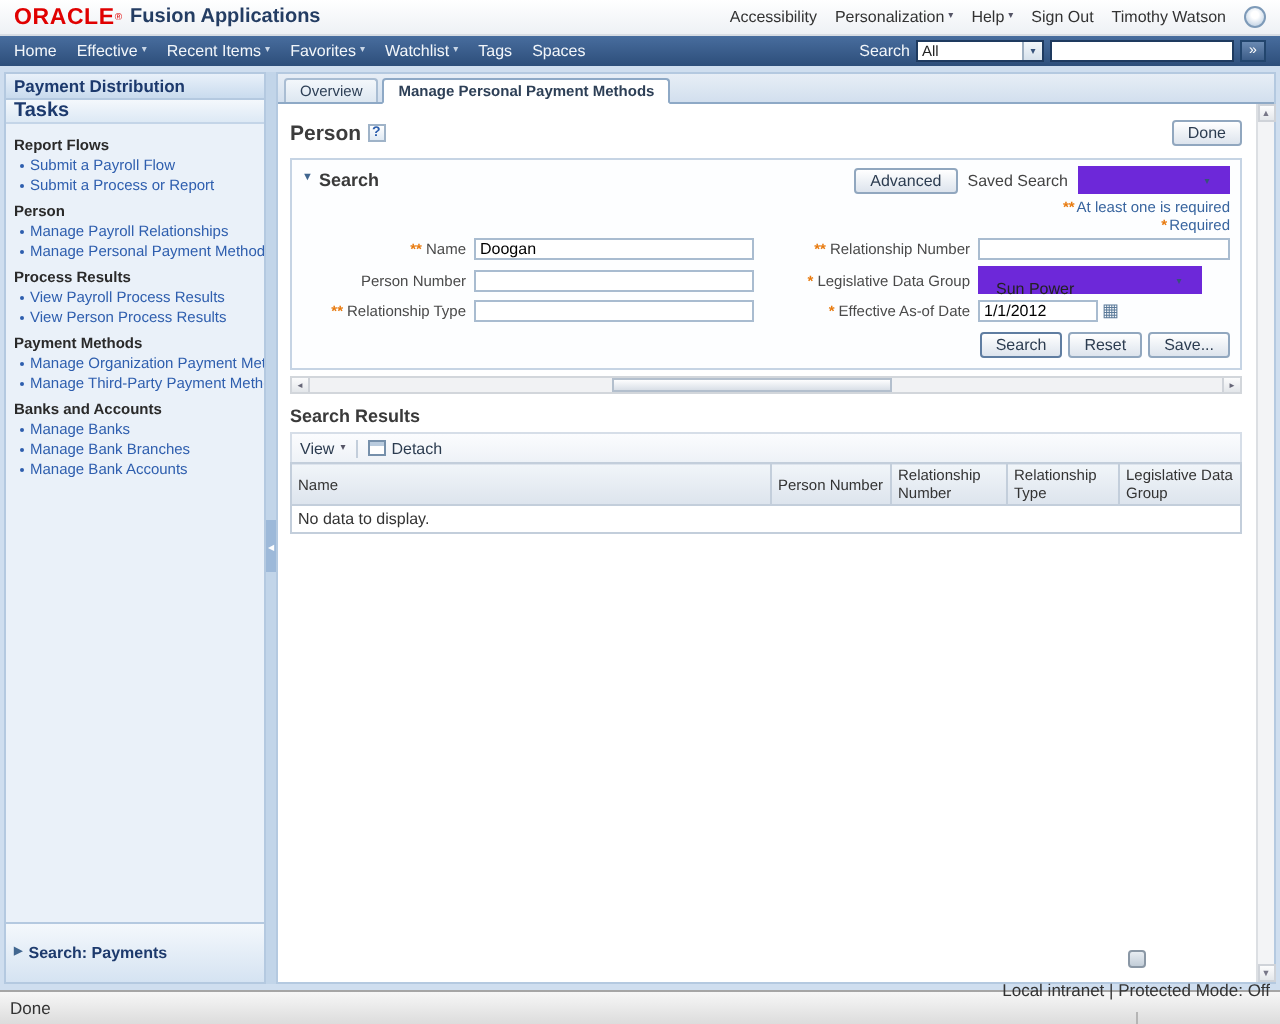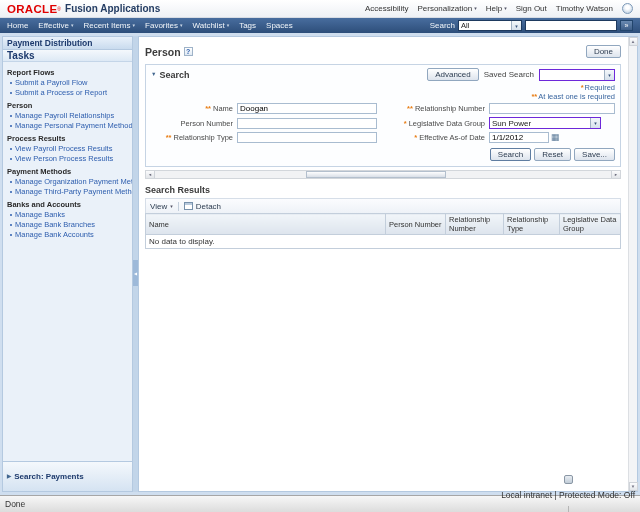--- a/index.html
+++ b/index.html
@@ -60,21 +60,21 @@
   .btn { background:linear-gradient(#ffffff,#dde4ed); border:1px solid #91a7bf; border-radius:2px; color:#2c3c50; font-size:8px; font-family:inherit; height:13px; padding:0 7px; display:inline-flex; align-items:center; justify-content:center; cursor:pointer; white-space:nowrap; }
   .btn.primary { border-color:#5f7da1; }
   .done-btn { margin-left:auto; }
 
   
   .search-panel { border:1px solid #c6d4e4; background:#fdfeff; padding:3px 5px 5px; }
   .search-header { display:flex; align-items:center; }
   .search-title { display:flex; align-items:center; gap:3px; font-size:9px; font-weight:bold; color:#3a3a3a; }
   .search-header-right { margin-left:auto; display:flex; align-items:center; gap:5px; }
   .saved-label { font-size:8px; color:#444; }
-  .select { height:12px; background:#fff; border:1px solid #6d28d9; display:flex; align-items:flex-end; font-size:8px; color:#222; cursor:pointer; }
+  .select { height:12px; background:#fff; border:7px solid #6d28d9; display:flex; align-items:flex-start; font-size:8px; color:#222; cursor:pointer; }
   .select .sel-value { padding:0 2px; flex:1 1 auto; white-space:nowrap; overflow:hidden; }
   .saved-select { width:76px; }
   .hints { text-align:right; margin-top:2px; line-height:9px; }
   .hint { font-size:7.5px; color:#39659f; }
   .marker { color:#e87b10; font-weight:bold; font-size:7.5px; margin-right:1px; }
   .form { display:grid; grid-template-columns:82px 140px 104px 1fr; column-gap:4px; row-gap:3px; align-items:center; margin-top:2px; }
   .fld-label { font-size:7.5px; color:#4a4a4a; text-align:right; white-space:nowrap; }
   .fld-label .marker { margin-right:2px; }
   .txt { height:11px; border:1px solid #a9bcd0; font-size:8px; padding:0 2px; font-family:inherit; width:100%; }
   .field-cell { display:flex; align-items:center; gap:2px; }
@@ -205,20 +205,24 @@
     </div>
   </aside>
 
   <div class="splitter">
     <div class="splitter-btn">
         <span>◀</span>
       </div>
   </div>
 
   <section class="main">
+    <div class="tabstrip">
+      <span class="tab">Overview</span>
+      <span class="tab active">Manage Personal Payment Methods</span>
+    </div>
     <div class="main-body">
       <div class="vscroll">
         <span class="vs-btn">▲</span>
         <span class="vs-btn">▼</span>
       </div>
       <div class="content">
 
         <div class="page-header">
           <span class="page-title">Person</span>
           <span class="help-icon">?</span>
@@ -235,22 +239,22 @@
               <button class="btn">Advanced</button>
               <span class="saved-label">Saved Search</span>
               <span class="select saved-select">
                 <span class="sel-value"></span>
                 <span class="sel-caret">▾</span>
               </span>
             </span>
           </div>
 
           <div class="hints">
+            <div class="hint"><span class="marker">**</span><span>At least one is required</span></div>
             <div class="hint"><span class="marker">*</span><span>Required</span></div>
-            <div class="hint"><span class="marker">**</span><span>At least one is required</span></div>
           </div>
 
           <div class="form">
             <label class="fld-label"><span class="marker">**</span><span>Name</span></label>
             <div class="field-cell">
                 <input class="txt" value="Doogan" style="">
               </div>
             <label class="fld-label"><span class="marker">**</span><span>Relationship Number</span></label>
             <div class="field-cell">
                 <input class="txt" value="" style="">

